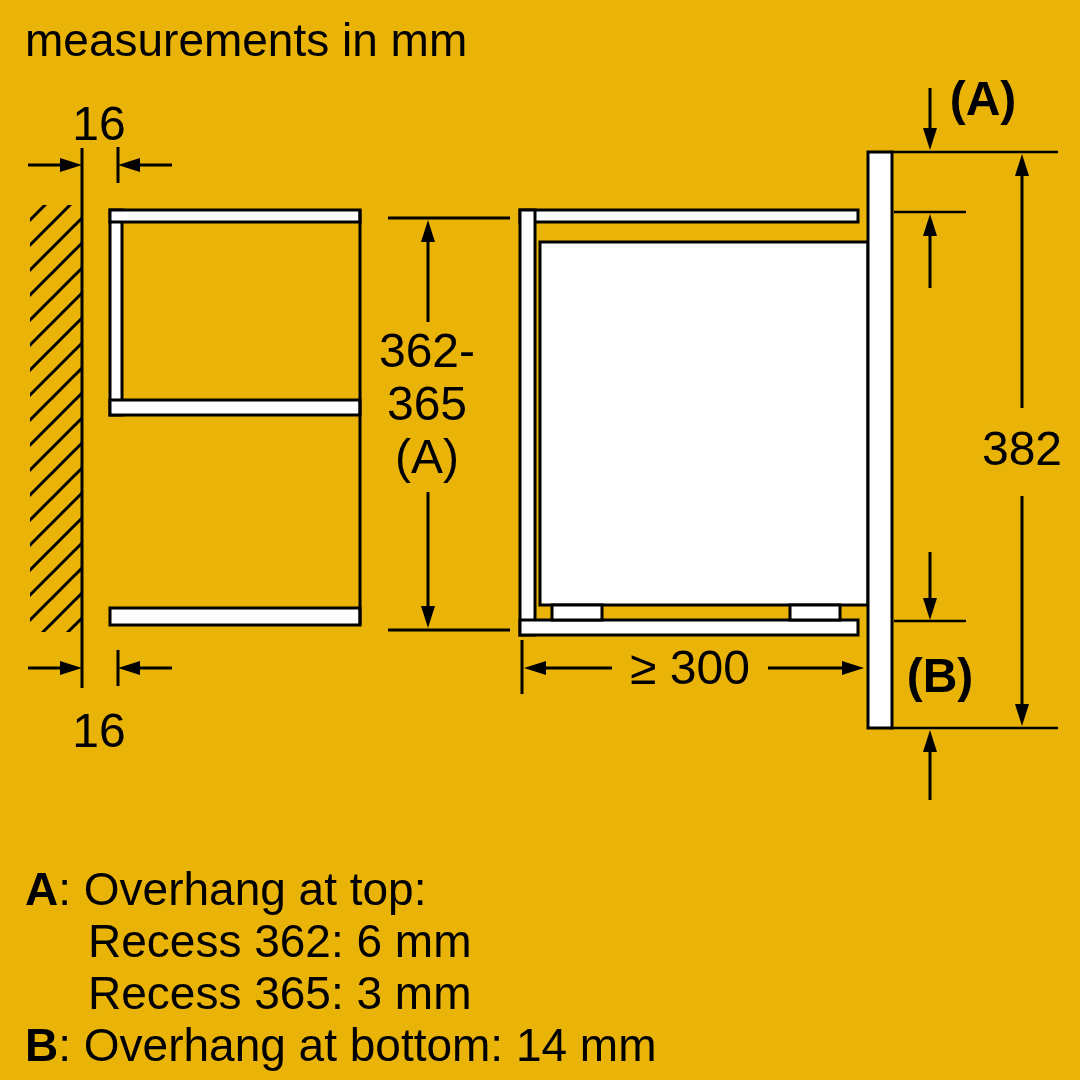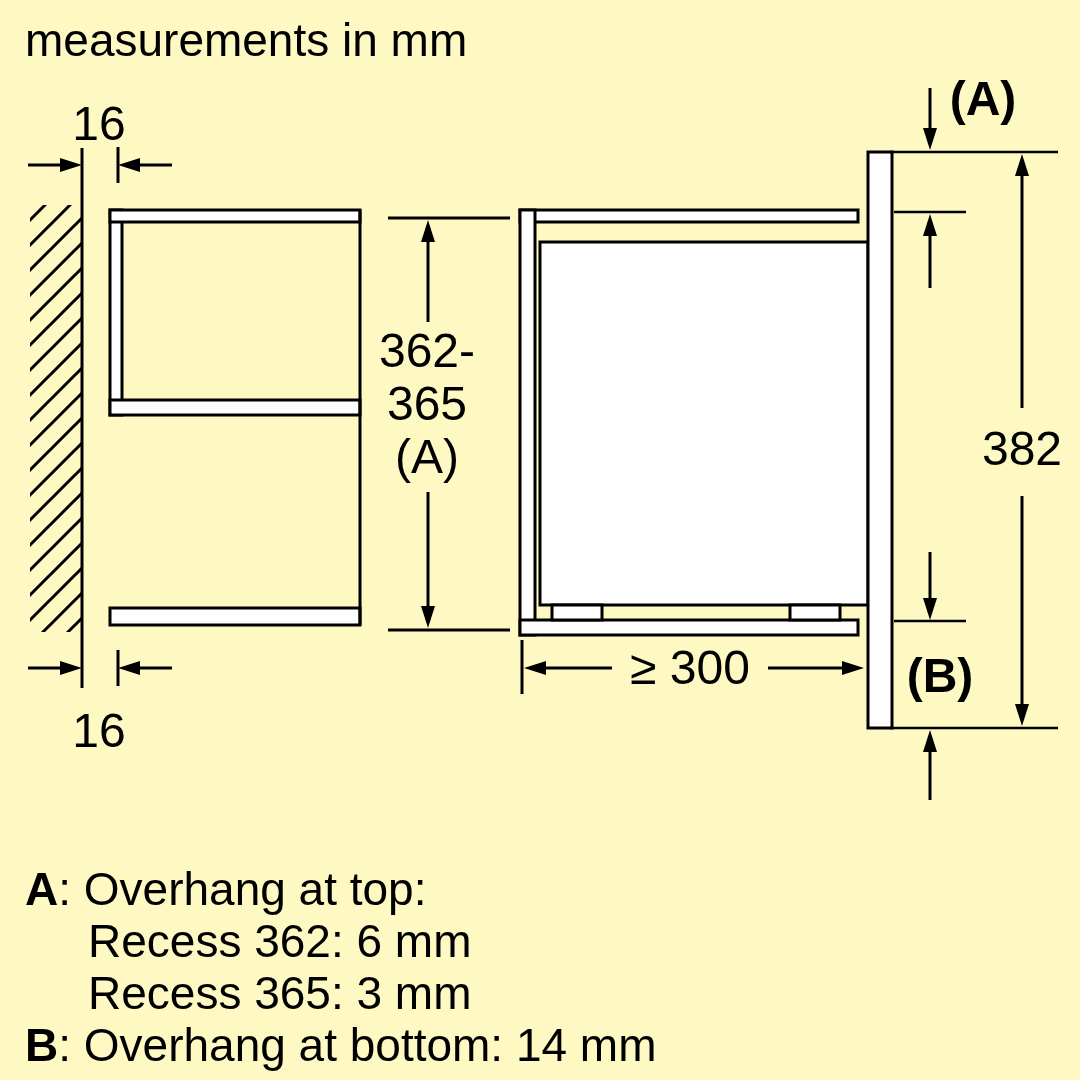--- a/index.html
+++ b/index.html
@@ -1,16 +1,16 @@
 <!DOCTYPE html>
 <html><head>
 <meta charset="utf-8">
 <style>
   html,body{margin:0;padding:0;background:#ffffff;}
-  .stage{width:1080px;height:1080px;position:relative;background:#fef9c3;overflow:hidden;
+  .stage{width:1080px;height:1080px;position:relative;background:#eab308;overflow:hidden;
          font-family:"Liberation Sans",sans-serif;}
   svg{display:block;}
   svg text{font-family:"Liberation Sans",sans-serif;fill:#000;}
   .t-title{font-size:46px;}
   .t-dim{font-size:48px;}
   .t-dim-b{font-size:48px;font-weight:bold;}
   .t-leg{font-size:46px;}
   .b{font-weight:bold;}
   .ln{stroke:#000;stroke-width:3;fill:none;}
   .thin{stroke:#000;stroke-width:2.5;fill:none;}

